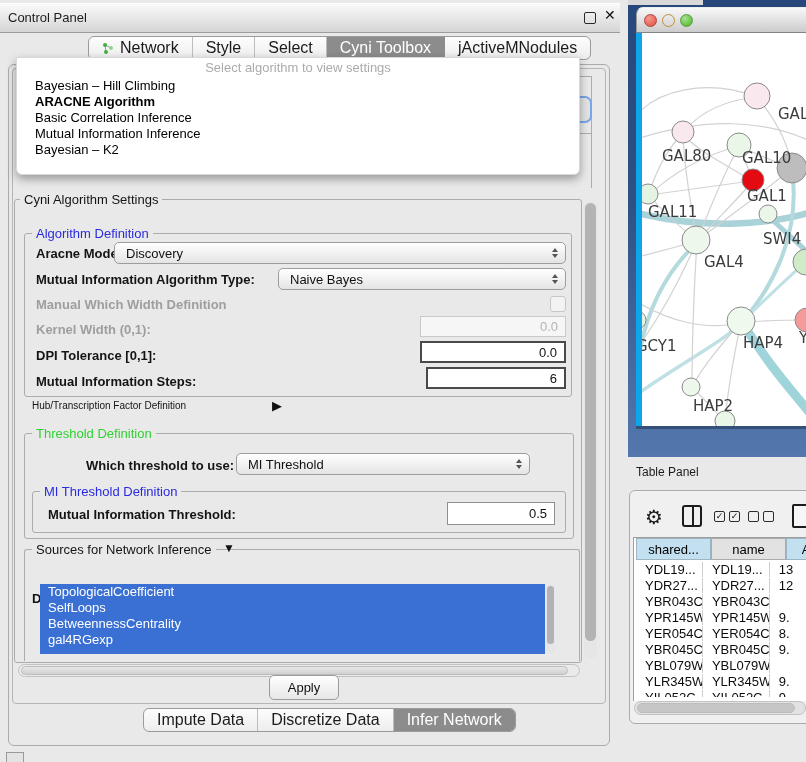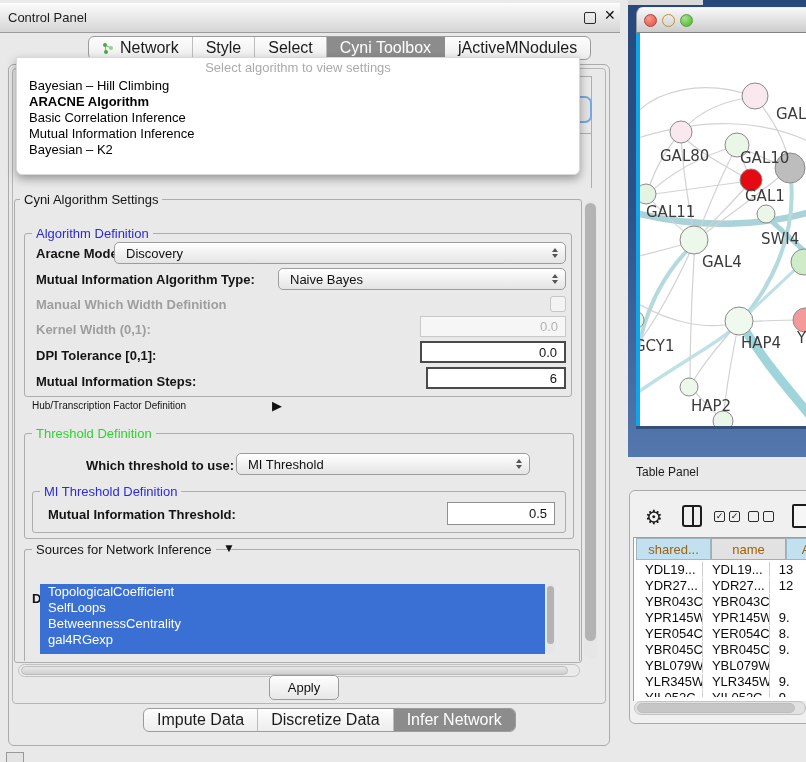--- a/index.html
+++ b/index.html
@@ -41,43 +41,43 @@
   .field.dis{border:1px solid #C9C9C9;background:#F6F6F6;color:#B3B3B3;}
   .checkbox{position:absolute;width:14px;height:14px;border:1px solid #C6C6C6;border-radius:3px;background:#F3F3F3;}
   .vscroll{position:absolute;background:#E6E6E6;border-radius:7px;}
   .vthumb{position:absolute;background:#B3B3B3;border-radius:6px;}
   .hscroll{position:absolute;background:#EAEAEA;border:1px solid #C2C2C2;border-radius:7px;}
   .hthumb{position:absolute;background:linear-gradient(#E8E8E8,#CFCFCF);border-radius:5px;border:1px solid #BDBDBD;}
   
   .dropdown{left:16px;top:57px;width:562px;height:116px;background:#FFF;z-index:50;
      border-radius:0 0 6px 6px;box-shadow:0 4px 10px rgba(0,0,0,0.35);border:1px solid #D8D8D8;}
   .dd-placeholder{height:20px;line-height:20px;text-align:center;color:#ABABAB;font-size:13px;}
-  .dd-item{height:16px;line-height:16px;padding-left:12px;font-size:13px;color:#000;white-space:nowrap;}
+  .dd-item{height:16px;line-height:16px;padding-left:18px;font-size:13px;color:#000;white-space:nowrap;}
   .dd-item.bold{font-weight:bold;}
   
   .attr-list{position:absolute;background:#3A70D4;overflow:hidden;}
   .attr-item{height:16px;line-height:16px;color:#FFF;font-size:13px;padding-left:8px;white-space:nowrap;}
   
   .btn{position:absolute;border:1px solid #9B9B9B;border-radius:5px;background:linear-gradient(#FEFEFE,#E7E7E7);
      font-size:13px;color:#111;display:flex;align-items:center;justify-content:center;}
   
   .desktop{left:628px;top:0;width:178px;height:457px;background:linear-gradient(#27487B,#2E5286 45%,#5478AE);}
   .netwin-title{left:636px;top:7px;width:170px;height:26px;border-radius:7px 0 0 0;
      background:linear-gradient(#F8F8F8,#CCCCCC);border-top:1px solid #EEE;border-left:1px solid #999;border-bottom:1px solid #848484;box-sizing:border-box;}
   .light{position:absolute;top:6px;width:13px;height:13px;border-radius:50%;box-sizing:border-box;}
-  .netwin-body{left:636px;top:33px;width:170px;height:393px;background:#FFF;border-left:4px solid #0ea5e9;box-sizing:border-box;overflow:hidden;}
+  .netwin-body{left:636px;top:33px;width:170px;height:393px;background:#FFF;border-left:6px solid #0ea5e9;box-sizing:border-box;overflow:hidden;}
   .net-label{font-family:"DejaVu Sans",sans-serif;font-size:15px;fill:#3C3C3C;}
   
   .tp-title{position:absolute;font-size:12px;color:#1c1c1c;}
   .tp-box{left:629px;top:490px;width:200px;height:232px;background:#F0F0F0;border:1px solid #ABABAB;border-radius:6px;}
   .ticonbox{position:absolute;box-sizing:border-box;}
   .cbx{position:absolute;width:11px;height:11px;border:1.6px solid #2b2b2b;border-radius:2px;box-sizing:border-box;
       font-size:9px;font-weight:bold;color:#111;line-height:8px;text-align:center;}
   .thead{position:absolute;height:22px;box-sizing:border-box;border:1px solid #9DB6C2;
-      font-size:13px;color:#a16207;display:flex;align-items:center;justify-content:center;}
+      font-size:13px;color:#000000;display:flex;align-items:center;justify-content:center;}
   .trow{display:flex;height:16px;align-items:center;font-size:13px;color:#0c0c0c;}
   .tcell{box-sizing:border-box;padding-left:9px;border-right:1px solid #CDCDCD;overflow:hidden;white-space:nowrap;}
   .c1{width:75px;} .c2{width:75px;} .c3{width:40px;border-right:none;}
 </style>
 </head>
 <body>
 
 <div class="screen">
 
   <div class="abs titlebar">

